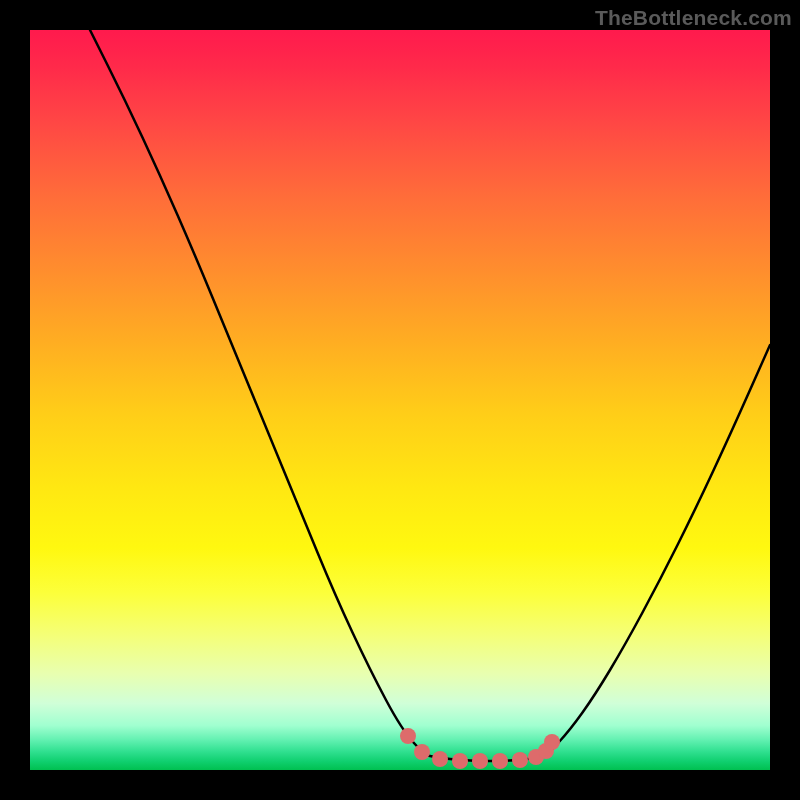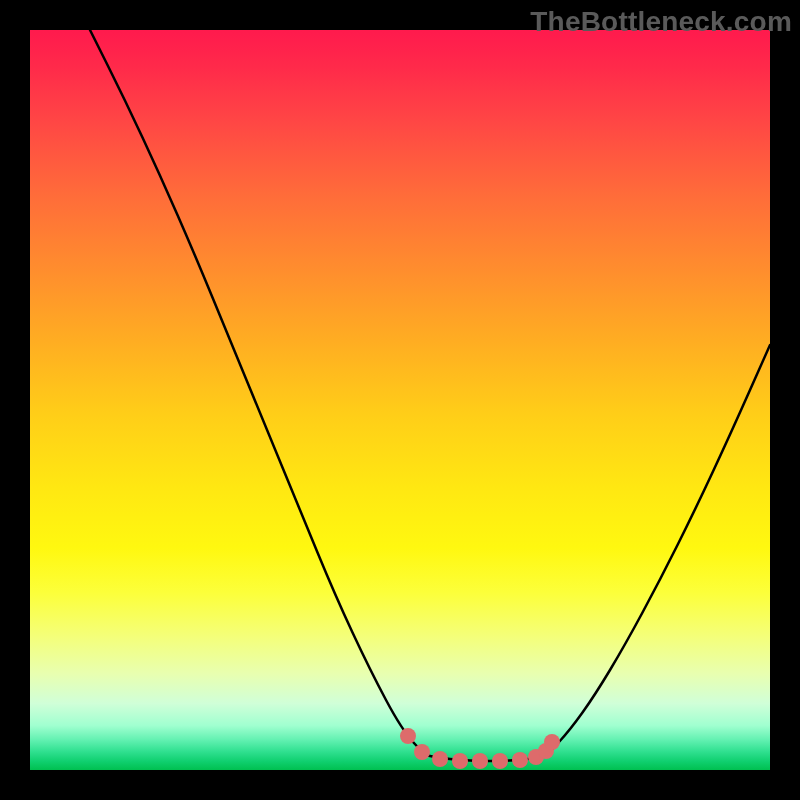--- a/index.html
+++ b/index.html
@@ -36,21 +36,21 @@
       #30e090 97.5%,
       #10d070 98.8%,
       #00c050 100%
     );
   }
   .watermark {
     position: absolute;
     top: 6px;
     right: 8px;
     font-family: Arial, Helvetica, sans-serif;
-    font-size: 28px;
+    font-size: 21px;
     font-weight: bold;
     color: #5a5a5a;
     letter-spacing: 0.2px;
   }
   svg.curve {
     position: absolute;
     left: 0;
     top: 0;
     width: 740px;
     height: 740px;

